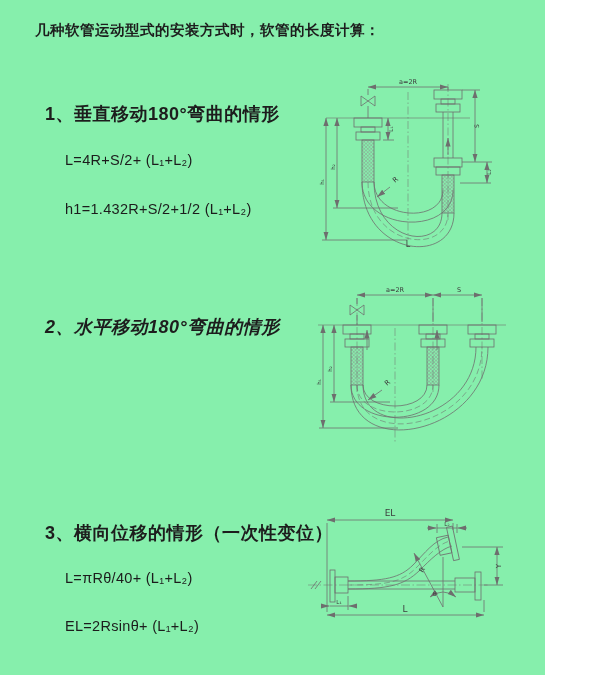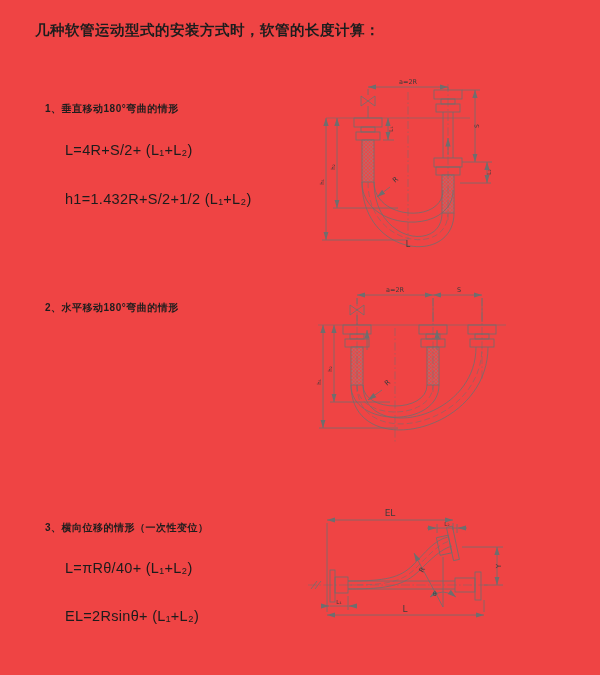--- a/index.html
+++ b/index.html
@@ -1,29 +1,29 @@
 <!DOCTYPE html>
 <html><head>
 <meta charset="utf-8">
 <style>
   html,body{margin:0;padding:0;background:#ffffff;}
   .page{
-    position:relative;width:600px;height:675px;background:#ef4444;overflow:hidden;
+    position:relative;width:545px;height:675px;background:#86efac;overflow:hidden;
     font-family:"Liberation Sans","DejaVu Sans",sans-serif;color:#1d1d1d;
   }
   .title{
     position:absolute;left:35px;top:21px;font-size:14.5px;font-weight:600;
     letter-spacing:0.5px;white-space:nowrap;
   }
   .sec{position:absolute;left:45px;}
-  .sec .heading{font-size:10px;font-weight:600;letter-spacing:0.5px;white-space:nowrap;}
+  .sec .heading{font-size:18px;font-weight:600;letter-spacing:0.5px;white-space:nowrap;}
   .sec .formulas{margin:6px 0 0 20px;}
   .sec .formula{font-size:14.5px;line-height:28.5px;letter-spacing:0.3px;white-space:nowrap;color:#1c1c1c;margin-top:20px;}
   .s1{top:102px;}
-  .s2{top:301px;}
+  .s2{top:315px;font-style:italic;}
   .s3{top:521px;}
   .s3 .formula{line-height:27.5px;}
   svg.diag{position:absolute;overflow:visible;}
   svg.diag text{font-family:"DejaVu Sans","Liberation Sans",sans-serif;fill:#3c3c3c;stroke:none;}
   .d1{left:310px;top:70px;}
   .d2{left:310px;top:280px;}
   .d3{left:300px;top:500px;}
 </style>
 </head>
 <body>

